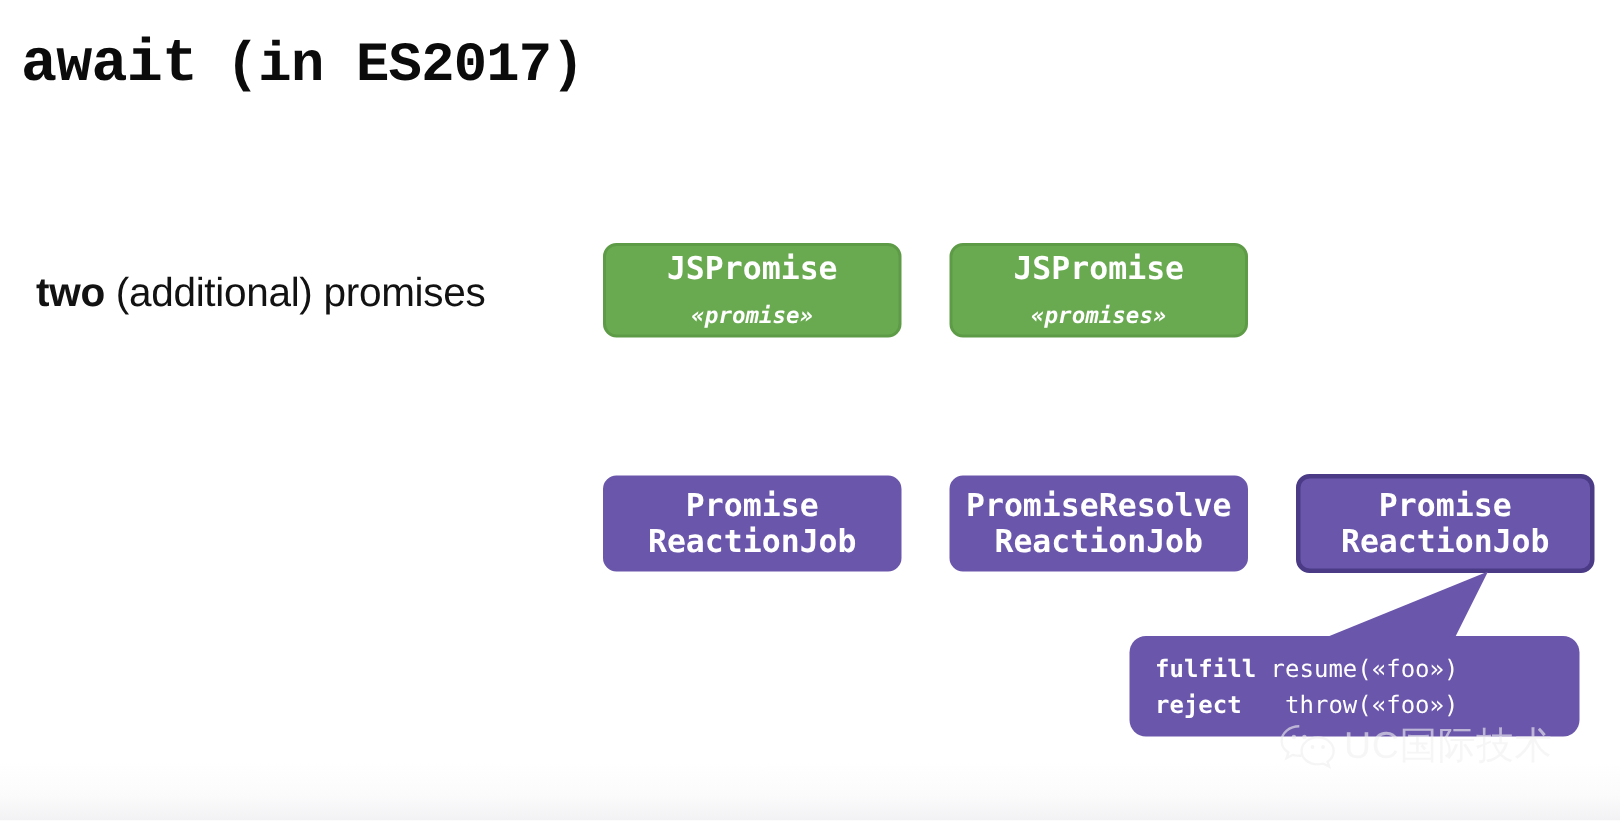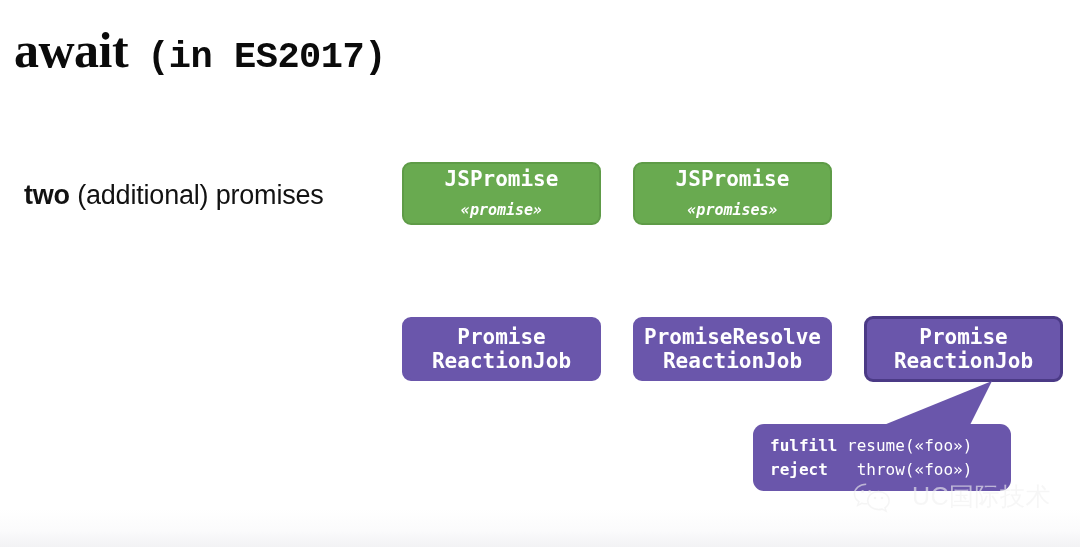--- a/index.html
+++ b/index.html
@@ -23,23 +23,23 @@
 
   
   #title {
     position: absolute;
     left: 14px;
     top: 21px;
     white-space: nowrap;
     color: #0b0b0b;
   }
   #title .mono {
-    font-family: Liberation Serif, serif;
-    font-weight: 700;
-    font-size: 50px;
+    font-family: Liberation Mono, monospace;
+    font-weight: 700;
+    font-size: 40px;
     letter-spacing: -0.5px;
   }
   #title .sans {
     font-family: Liberation Mono, monospace;
     font-weight: 700;
     font-size: 37px;
     letter-spacing: -0.5px;
     margin-left: 19px;
   }
 
@@ -100,21 +100,21 @@
 
   #node-prj-1 { left: 402px; top: 317px; width: 199px; height: 64px; }
   #node-prtj  { left: 633px; top: 317px; width: 199px; height: 64px; }
   #node-prj-2 { left: 864px; top: 316px; width: 199px; height: 66px; }
 
   
   #callout {
     position: absolute;
     left: 753px;
     top: 424px;
-    width: 258px;
+    width: 300px;
     height: 67px;
     background: #6a56ab;
     border-radius: 11px;
     box-sizing: border-box;
     display: flex;
     align-items: center;
   }
   #callout-lines {
     font-family: "DejaVu Sans Mono", "Liberation Mono", monospace;
     font-size: 16px;
@@ -134,21 +134,21 @@
     height: 50px;
   }
 
   
   #watermark {
     position: absolute;
     left: 852px;
     top: 480px;
     display: flex;
     align-items: center;
-    gap: 20px;
+    gap: 4px;
     opacity: 0.62;
     pointer-events: none;
   }
   #watermark-text {
     font-family: "Liberation Sans", sans-serif;
     font-size: 25px;
     color: #f2f2f2;
     white-space: nowrap;
     letter-spacing: 0.5px;
   }

